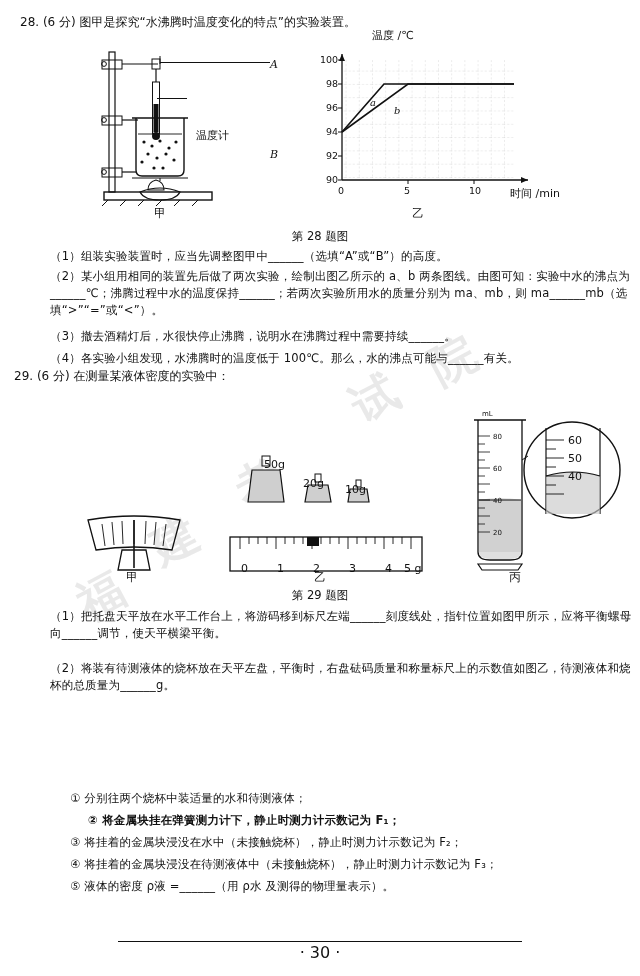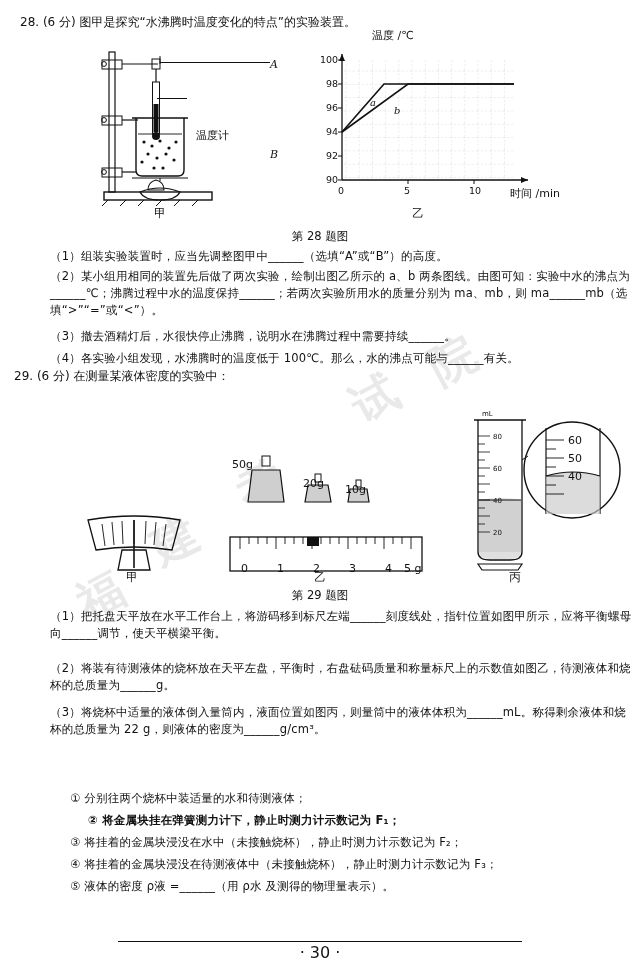--- a/index.html
+++ b/index.html
@@ -220,21 +220,21 @@
       <rect x="30" y="26" width="8" height="10" fill="none" stroke="#111" stroke-width="1"></rect>
       <path d="M20 40 L48 40 L52 72 L16 72 Z" fill="#cfcfcf" stroke="#111" stroke-width="1.2"></path>
 
       <rect x="83" y="44" width="6" height="8" fill="none" stroke="#111" stroke-width="1"></rect>
       <path d="M76 55 L96 55 L99 72 L73 72 Z" fill="#cfcfcf" stroke="#111" stroke-width="1.2"></path>
 
       <rect x="124" y="50" width="5" height="7" fill="none" stroke="#111" stroke-width="1"></rect>
       <path d="M118 59 L135 59 L137 72 L116 72 Z" fill="#cfcfcf" stroke="#111" stroke-width="1.2"></path>
     </svg>
   </div>
-  <div class="lbl" style="left:232px;top:458px;">50g</div>
+  <div class="lbl" style="left:264px;top:458px;">50g</div>
   <div class="lbl" style="left:303px;top:477px;">20g</div>
   <div class="lbl" style="left:345px;top:483px;">10g</div>
 
   <div style="position:absolute;left:228px;top:535px;">
     <svg width="198" height="40" viewBox="0 0 198 40">
       <rect x="2" y="2" width="192" height="34" fill="none" stroke="#111" stroke-width="1.3"></rect>
       <g stroke="#111" stroke-width="0.9">
         <line x1="12" y1="2" x2="12" y2="14"></line>
           <line x1="21" y1="2" x2="21" y2="9"></line>
         <line x1="30" y1="2" x2="30" y2="9"></line>
@@ -325,21 +325,20 @@
 
       <line x1="62" y1="56" x2="68" y2="52" stroke="#111" stroke-width="1"></line>
     </svg>
   </div>
   <div class="figcap" style="left:495px;top:570px;width:40px;">丙</div>
 
   <div class="figcap" style="left:250px;top:588px;width:140px;">第 29 题图</div>
 
   <div class="ln" style="left:38px;top:608px;width:582px;">（1）把托盘天平放在水平工作台上，将游码移到标尺左端______刻度线处，指针位置如图甲所示，应将平衡螺母向______调节，使天平横梁平衡。</div>
   <div class="ln" style="left:38px;top:660px;width:582px;">（2）将装有待测液体的烧杯放在天平左盘，平衡时，右盘砝码质量和称量标尺上的示数值如图乙，待测液体和烧杯的总质量为______g。</div>
-  <div class="ln" style="left:38px;top:704px;width:582px;">（3）将烧杯中适量的液体倒入量筒内，液面位置如图丙，则量筒中的液体体积为______mL。称得剩余液体和烧杯的总质量为 22 g，则液体的密度为______g/cm³。</div>
   <div class="ln" style="left:58px;top:790px;width:562px;">① 分别往两个烧杯中装适量的水和待测液体；</div>
   <div class="ln" style="left:76px;top:812px;width:562px;font-weight:bold;">② 将金属块挂在弹簧测力计下，静止时测力计示数记为 F₁；</div>
   <div class="ln" style="left:58px;top:834px;width:562px;">③ 将挂着的金属块浸没在水中（未接触烧杯），静止时测力计示数记为 F₂；</div>
   <div class="ln" style="left:58px;top:856px;width:562px;">④ 将挂着的金属块浸没在待测液体中（未接触烧杯），静止时测力计示数记为 F₃；</div>
   <div class="ln" style="left:58px;top:878px;width:562px;">⑤ 液体的密度 ρ液 =______（用 ρ水 及测得的物理量表示）。</div>
 
   <div class="sep"></div>
   <div class="pagenum">· 30 ·</div>
 </div>
 

